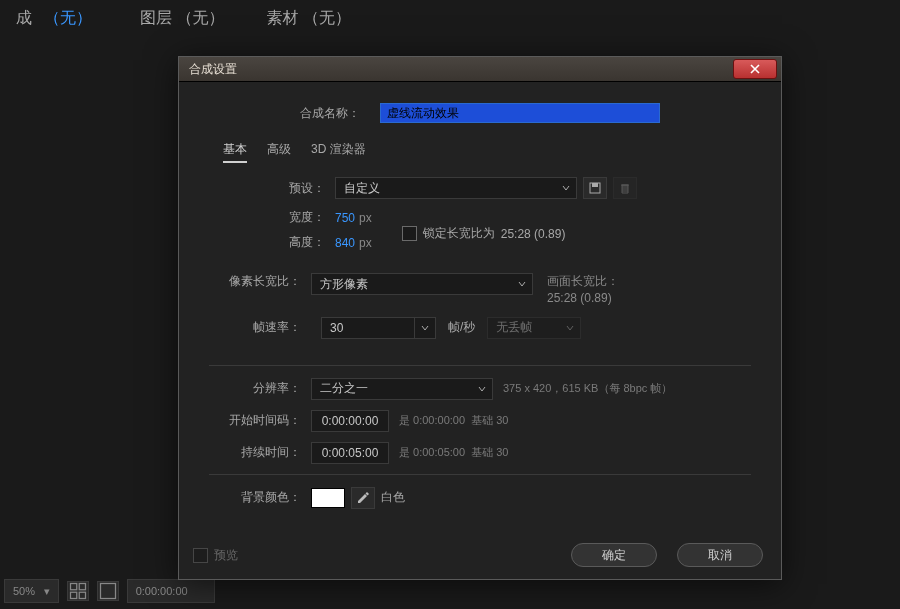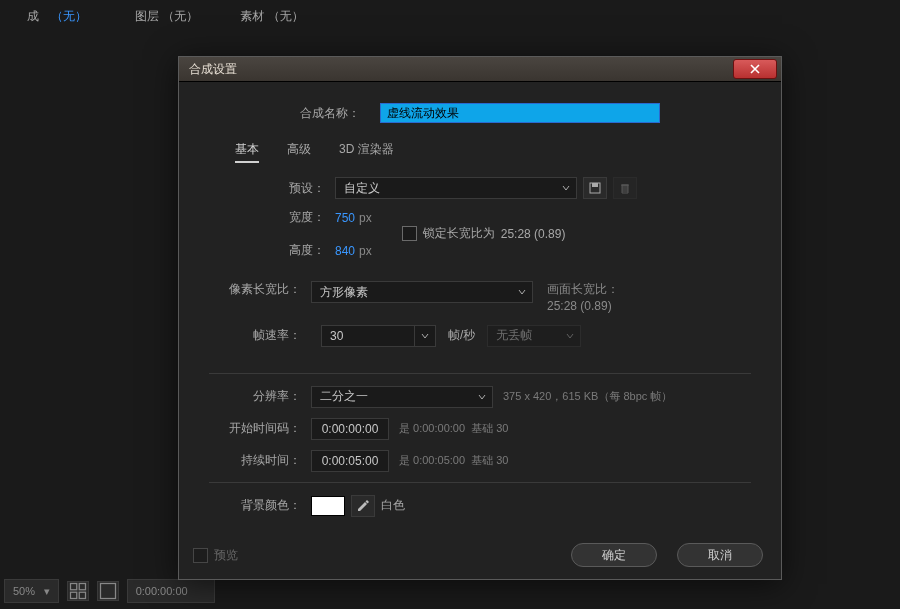--- a/index.html
+++ b/index.html
@@ -1,31 +1,31 @@
 <!DOCTYPE html>
 <html><head>
 <meta charset="utf-8">
 <style>
   html,body{margin:0;padding:0;width:900px;height:609px;background:#1a1a1a;font-family:"Microsoft YaHei",Arial,sans-serif;font-size:12px;color:#a8a8a8;overflow:hidden;}
-  .bg-top-tabs{position:absolute;top:4px;left:0;display:flex;gap:30px;padding-left:15px;font-size:12px;align-items:center;}
+  .bg-top-tabs{position:absolute;top:4px;left:0;display:flex;gap:30px;padding-left:4px;font-size:16px;align-items:center;}
   .bg-top-tabs span{padding:4px 6px;}
   .bg-top-tabs .sel{color:#3a97ff;}
   .bg-bottom-bar{position:absolute;left:0;bottom:6px;display:flex;align-items:center;gap:8px;padding-left:4px;color:#888;}
   .bg-btn{background:#2a2a2a;border:1px solid #3a3a3a;padding:2px 8px;height:18px;line-height:18px;font-size:11px;}
   .bg-icon{width:20px;height:18px;background:#2a2a2a;border:1px solid #3a3a3a;display:flex;align-items:center;justify-content:center;}
   .dialog{position:absolute;left:178px;top:56px;width:602px;height:522px;background:#222222;border:1px solid #5a5a5a;box-shadow:0 4px 30px rgba(0,0,0,0.6);}
   .titlebar{height:24px;background:linear-gradient(#4a4540,#3a3530);border-bottom:1px solid #000;display:flex;align-items:center;justify-content:space-between;padding:0 4px 0 10px;color:#e8e0d5;font-size:12px;}
   .close-btn{width:42px;height:18px;background:linear-gradient(#d85a5a,#b83030);border:1px solid #6a1010;border-radius:3px;display:flex;align-items:center;justify-content:center;}
   .close-btn svg{width:12px;height:12px;}
   .dialog-body{position:absolute;top:24px;left:0;right:0;bottom:0;padding:22px 30px 12px 30px;}
   .row{display:flex;align-items:center;margin-bottom:10px;}
   .lbl{width:92px;text-align:right;margin-right:10px;color:#a8a8a8;}
   .lbl-narrow{width:72px;text-align:right;margin-right:10px;}
-  .name-input{width:266px;height:18px;background:#0ea5e9;border:1px solid #2a6ad0;color:#000;padding:0 6px;font-size:12px;font-family:inherit;}
-  .tabs{display:flex;gap:28px;margin:16px 0 10px 26px;}
+  .name-input{width:266px;height:18px;background:#1d4ed8;border:1px solid #2a6ad0;color:#000;padding:0 6px;font-size:12px;font-family:inherit;}
+  .tabs{display:flex;gap:20px;margin:16px 0 10px 14px;}
   .tab{padding-bottom:3px;cursor:pointer;}
   .tab.active{color:#d0d0d0;border-bottom:2px solid #d0d0d0;}
   .section{padding:4px 0 10px 0;}
   .divider{height:1px;background:#3a3a3a;margin:6px 0 12px 0;}
   .dd{position:relative;height:20px;background:#1a1a1a;border:1px solid #3a3a3a;display:flex;align-items:center;padding:0 22px 0 8px;color:#c8c8c8;cursor:pointer;}
   .dd .chev{position:absolute;right:6px;top:50%;transform:translateY(-50%);width:8px;height:8px;}
   .chev svg{width:8px;height:8px;display:block;}
   .dd-preset{width:210px;}
   .dd-pixar{width:190px;}
   .dd-res{width:150px;}
@@ -117,21 +117,21 @@
           </div>
         <div class="mini-icon disabled">
             <svg width="12" height="12" viewBox="0 0 12 12">
               <path d="M2 3 h8 M4 3 v7 M6 3 v7 M8 3 v7 M3 3 h6 v8 h-6 z" fill="none" stroke="#aaa"></path>
             </svg>
           </div>
       </div>
 
       <div style="display:flex;align-items:flex-start;margin-left:44px;margin-top:6px">
         <div>
-          <div class="row" style="margin-bottom:16px">
+          <div class="row" style="margin-bottom:8px">
             <span class="lbl-narrow">宽度：</span>
             <span class="link">750</span>
             <span class="unit">px</span>
           </div>
           <div class="row">
             <span class="lbl-narrow">高度：</span>
             <span class="link">840</span>
             <span class="unit">px</span>
           </div>
         </div>

